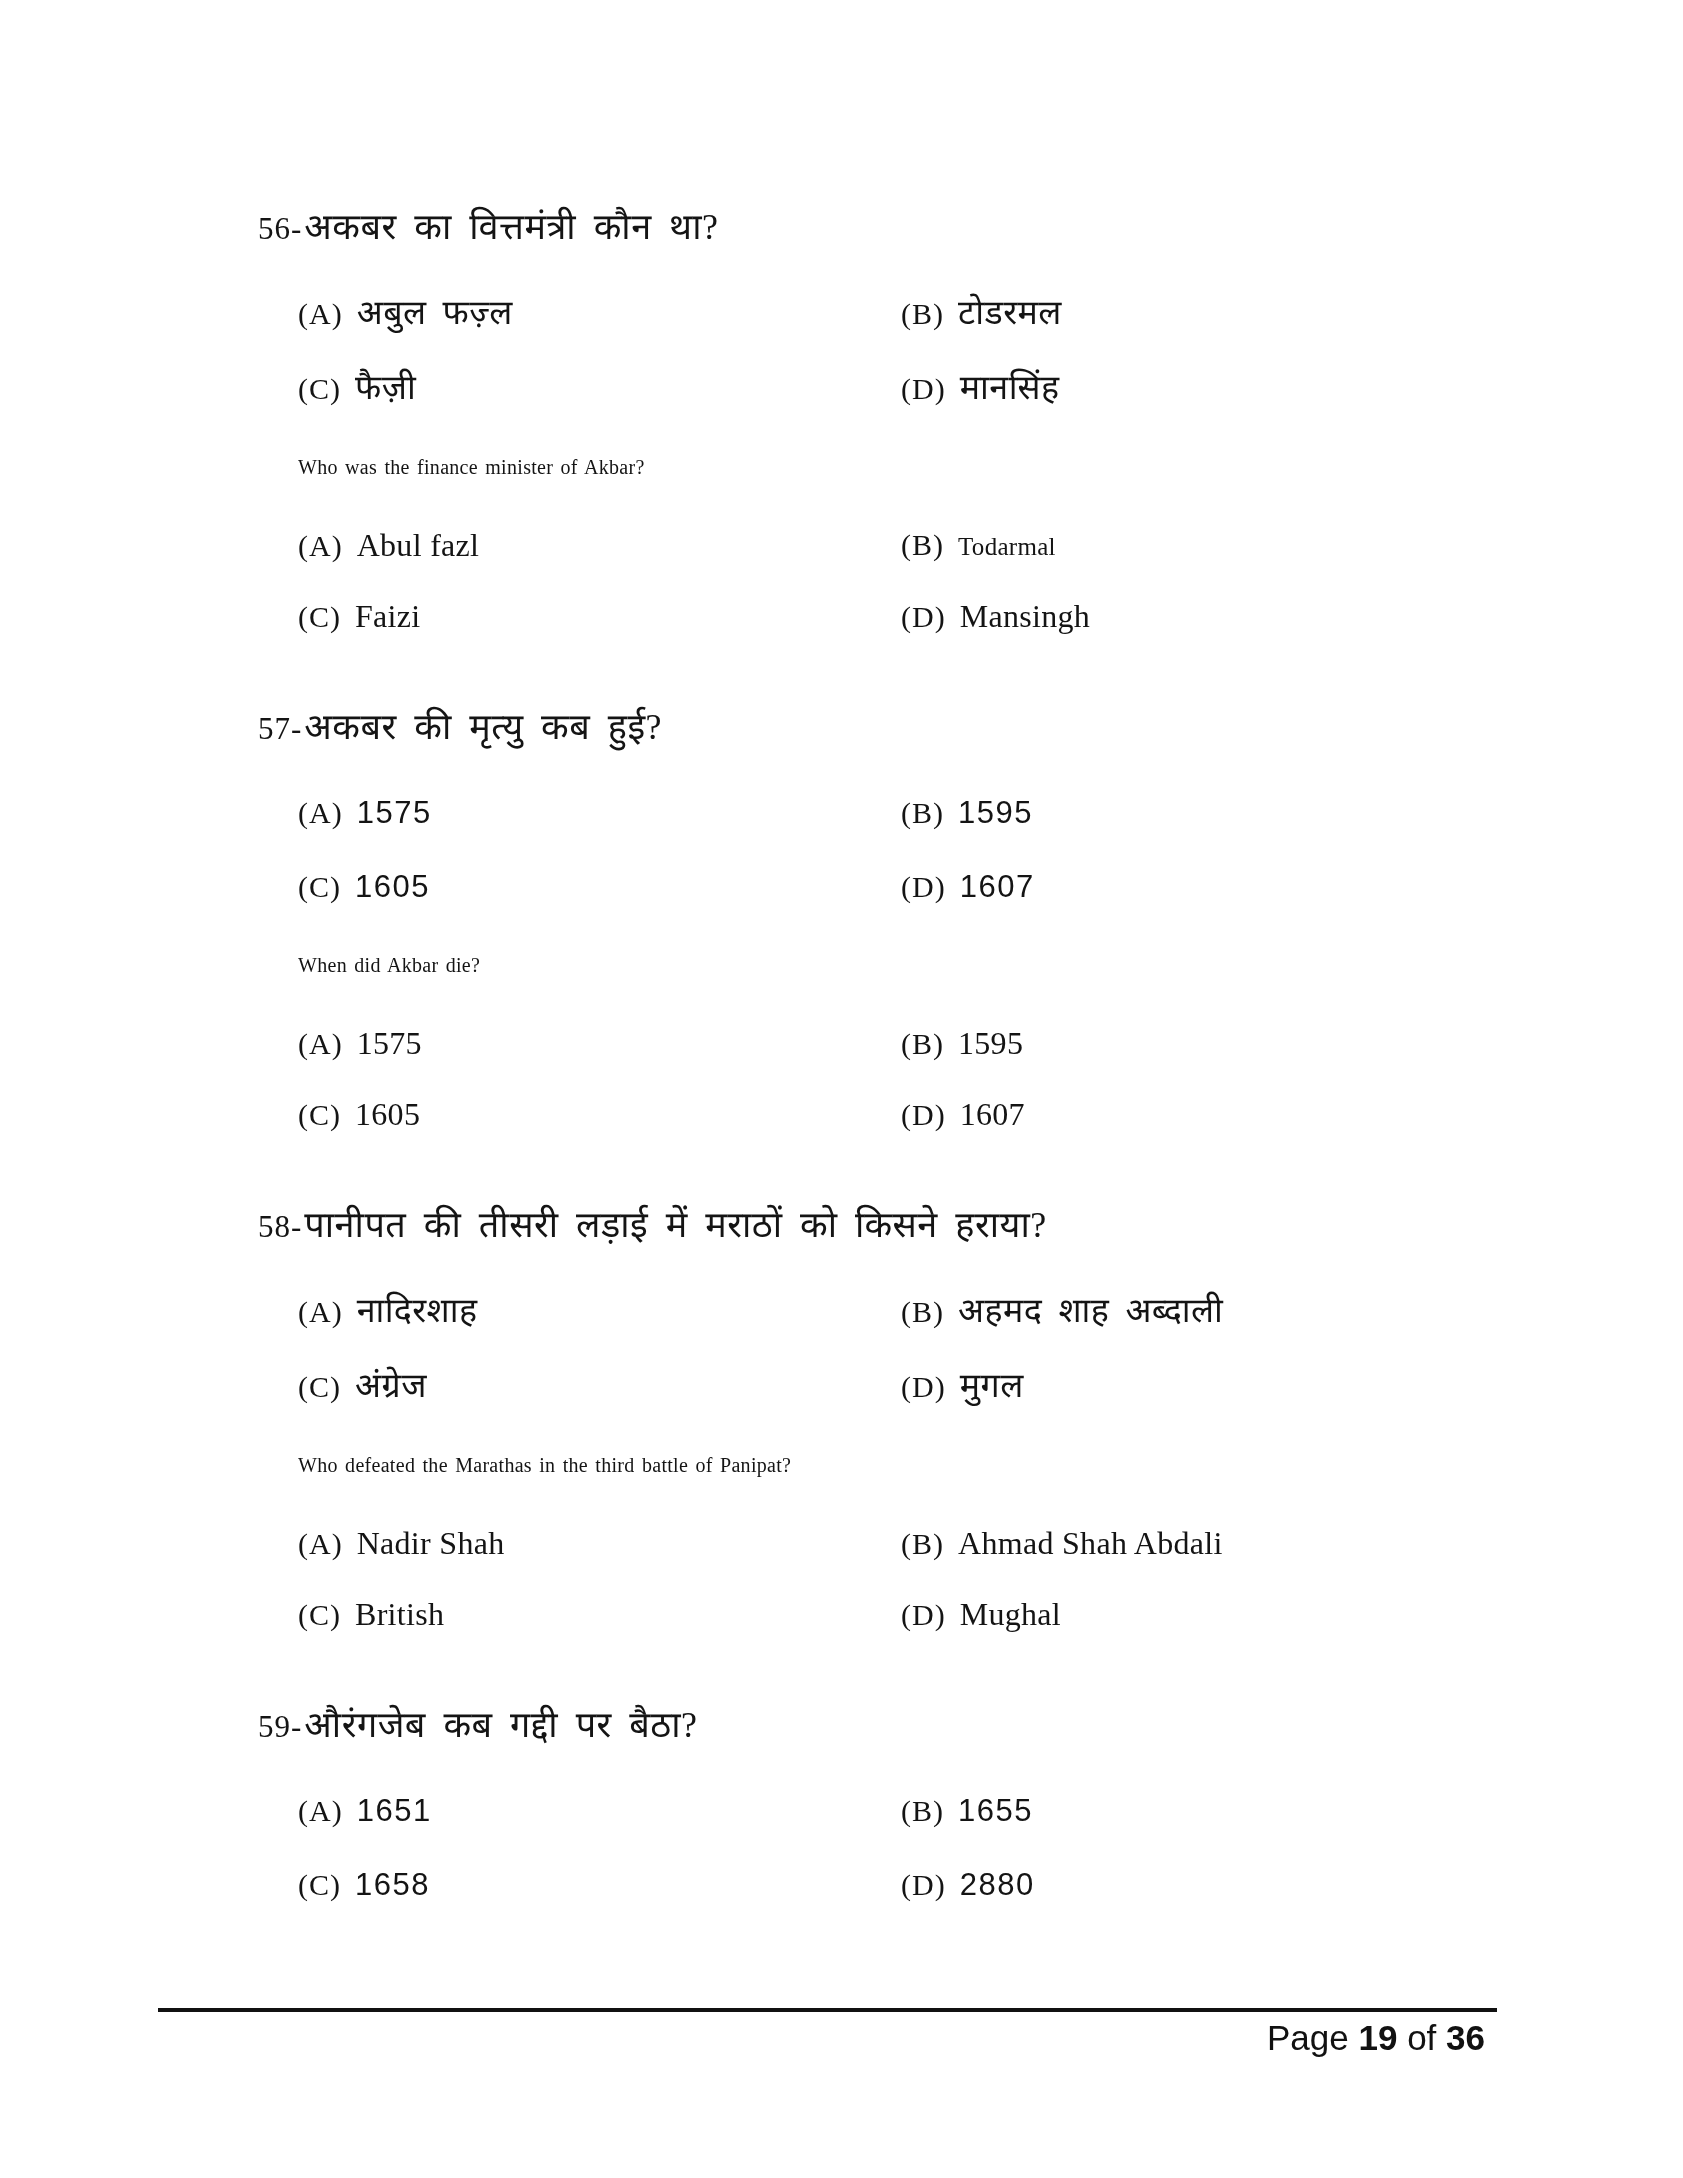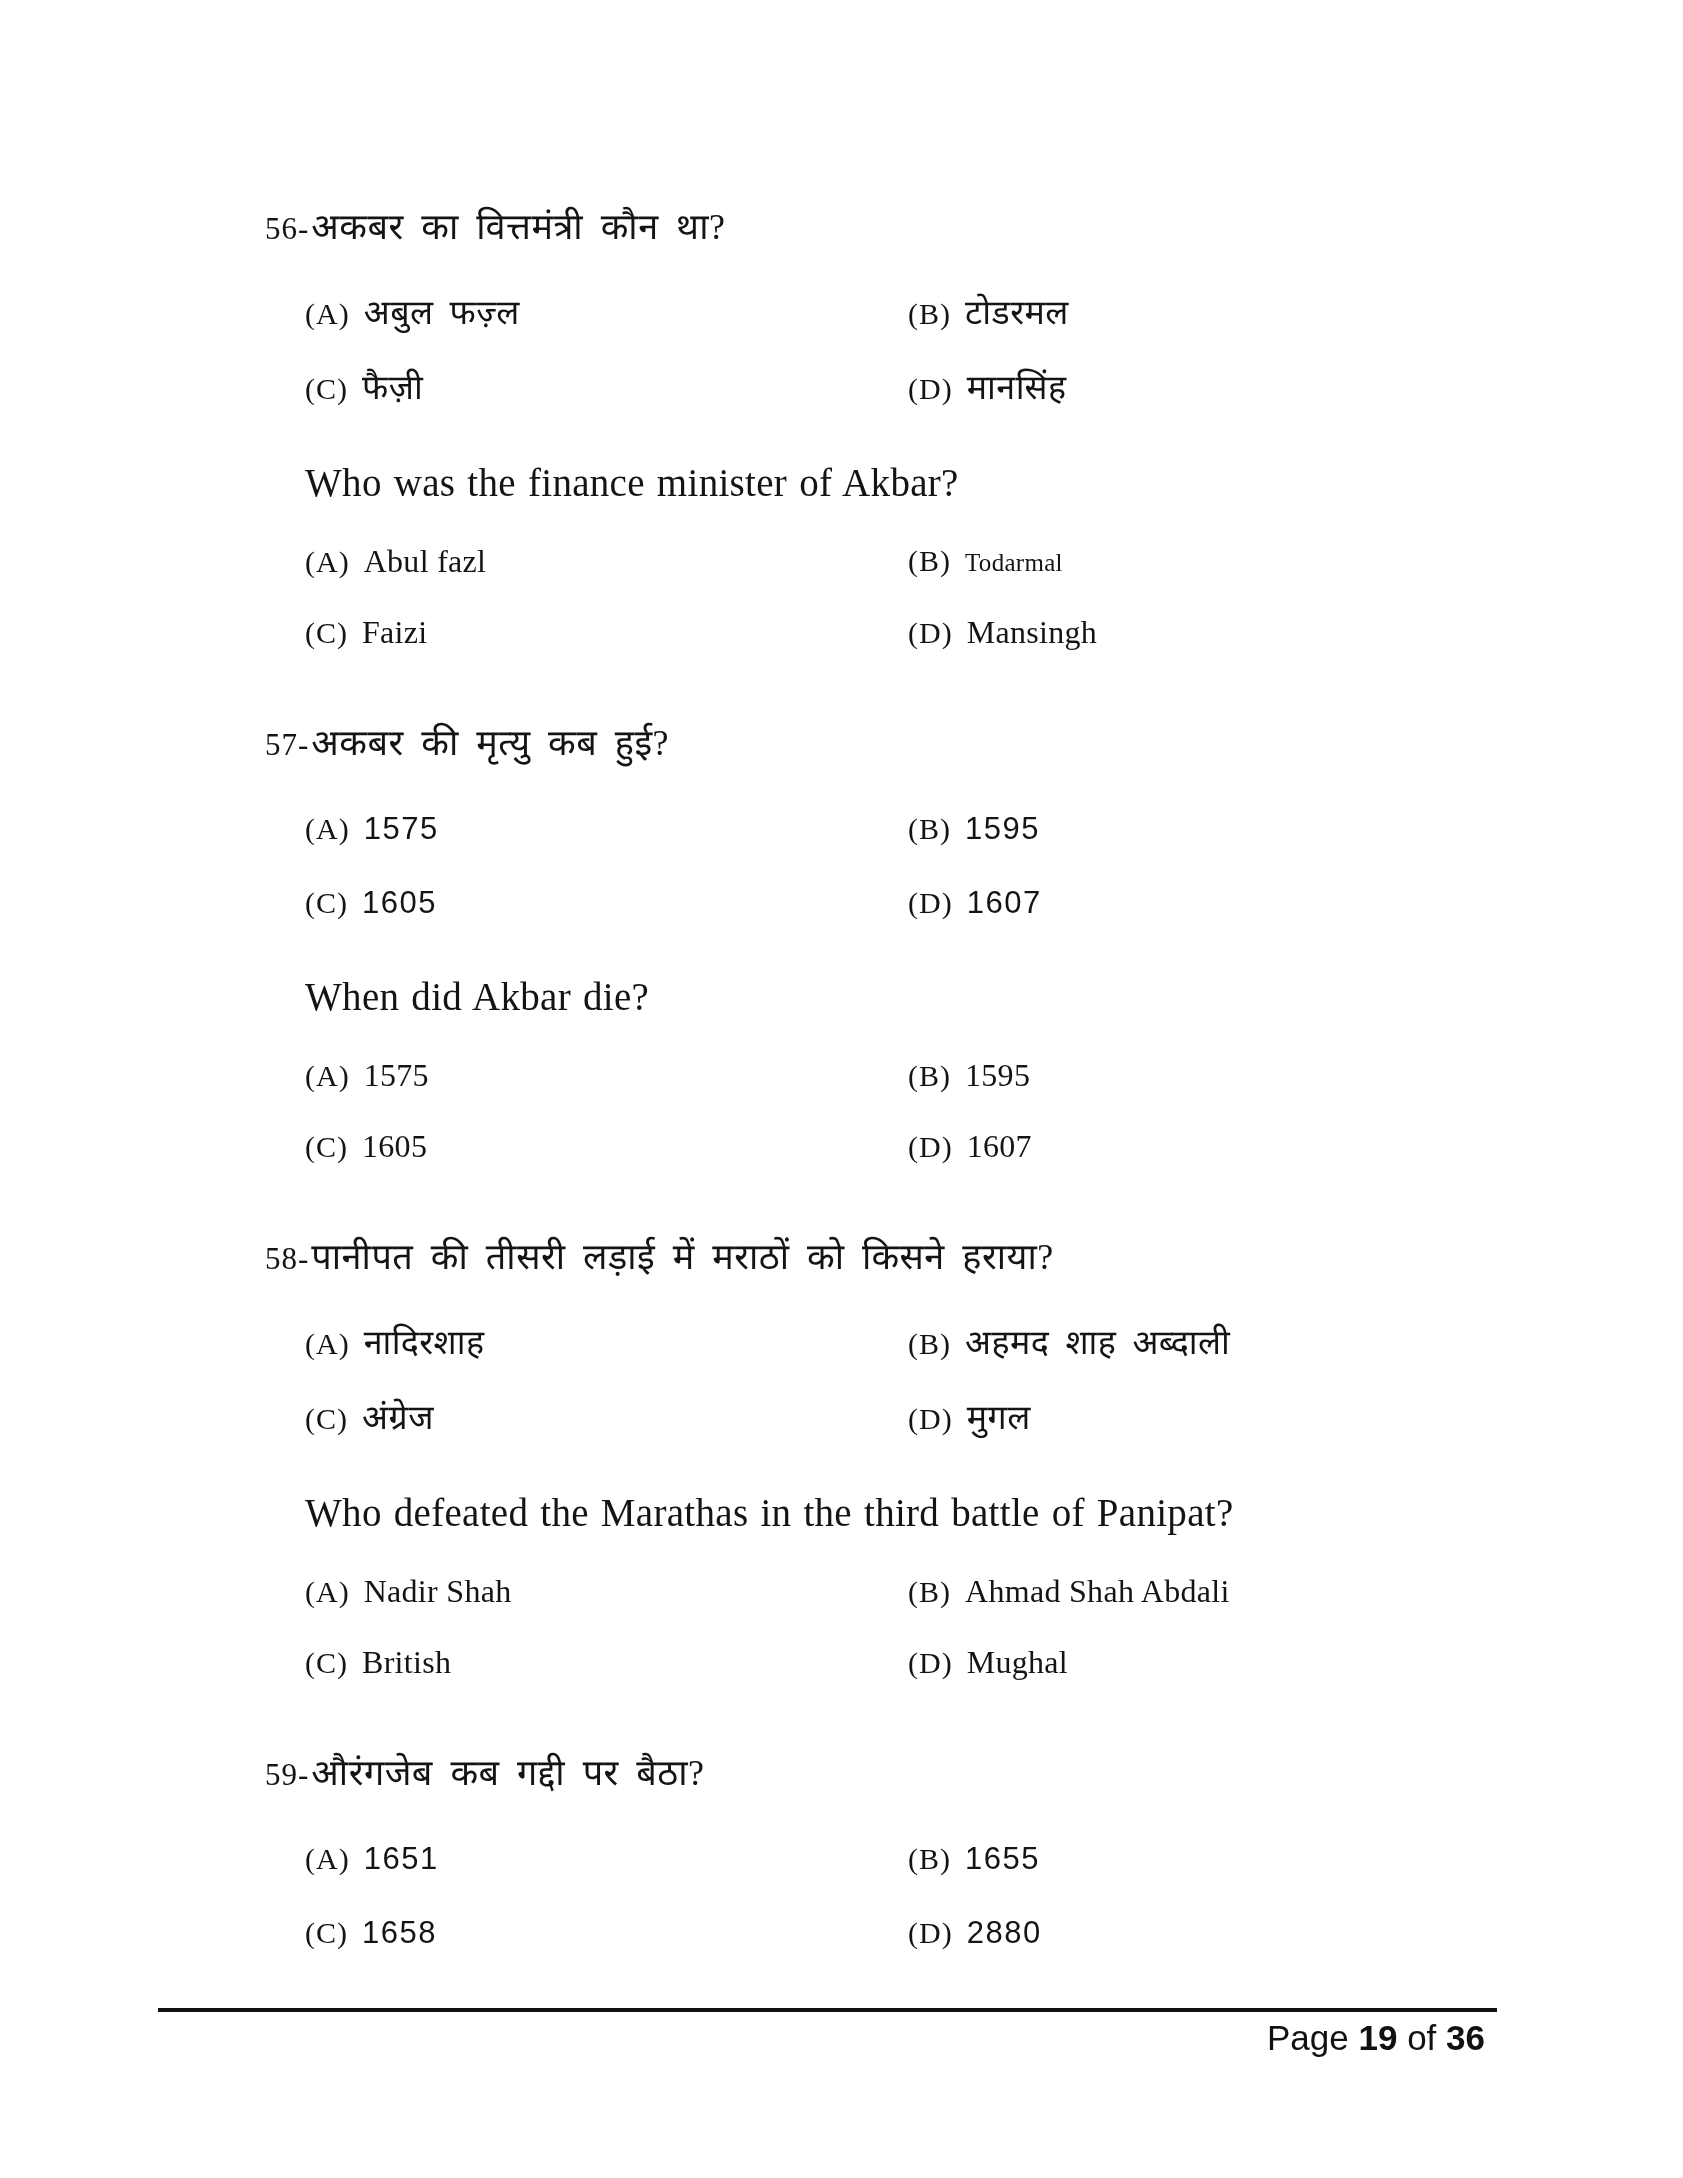--- a/index.html
+++ b/index.html
@@ -12,21 +12,21 @@
     width: 1683px;
     height: 2178px;
     background: #ffffff;
     color: #141414;
     overflow: hidden;
     font-family: "Liberation Serif", serif;
   }
   .content {
     position: absolute;
     top: 203px;
-    left: 265px;
+    left: 258px;
     right: 119px;
   }
   .question { margin: 0 0 36px 0; }
 
   .q-heading {
     font-weight: normal;
     margin: 0 0 44px 0;
     font-size: 36px;
     line-height: 48px;
     word-spacing: 8px;
@@ -60,22 +60,22 @@
   .opt-grid.sans .opt-text {
     font-family: "Liberation Sans", sans-serif;
     font-size: 31px;
     letter-spacing: 1.5px;
   }
   .opt-grid.eng .opt { line-height: 40px; margin-bottom: 25px; }
   .eng-text { font-size: 32px; letter-spacing: 0.3px; }
   .eng-text.small { font-size: 25px; margin-top: 28px; }
 
   .q-eng {
-    margin: 16px 0 38px 40px;
-    font-size: 39px;
+    margin: 0 0 38px 40px;
+    font-size: 20px;
     line-height: 40px;
     letter-spacing: 0.3px;
     word-spacing: 2px;
   }
 
   .footer-line {
     position: absolute;
     left: 158px;
     top: 2008px;
     width: 1339px;

